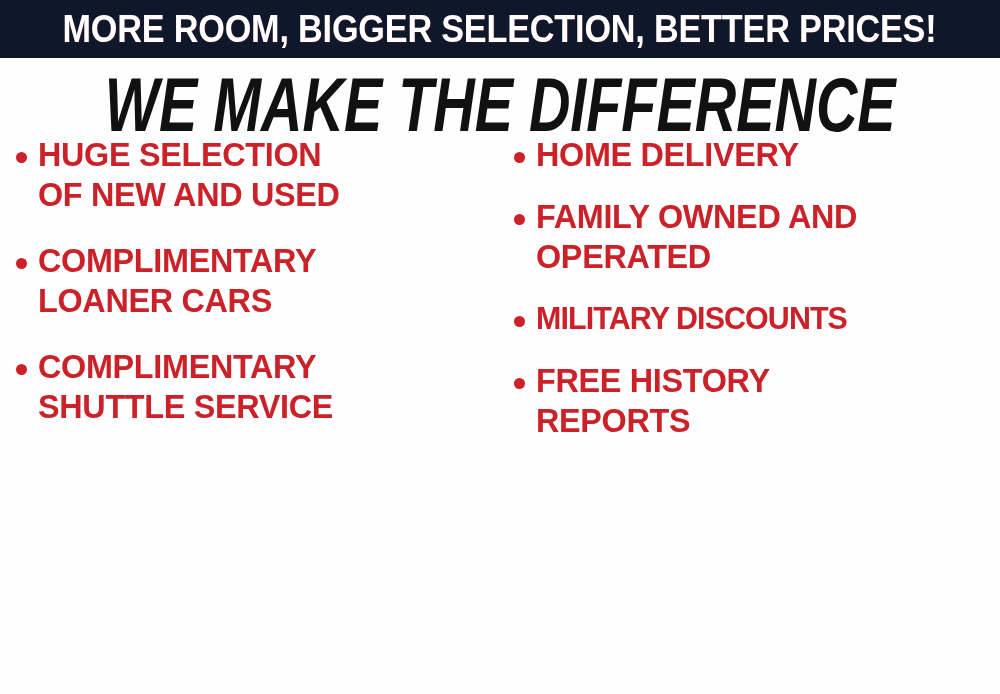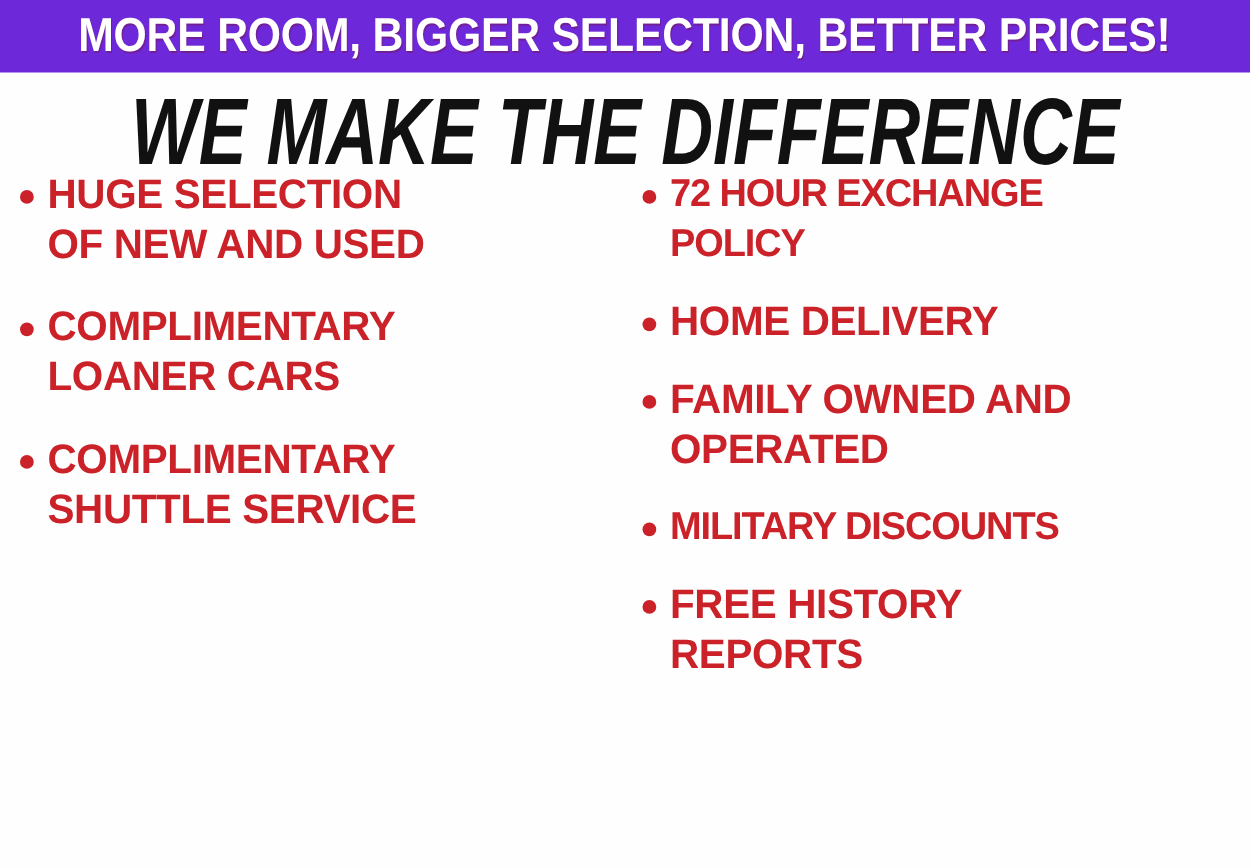--- a/index.html
+++ b/index.html
@@ -21,21 +21,21 @@
     box-sizing: border-box;
   }
 
   
   .banner {
     position: absolute;
     left: 0;
     top: 0;
     width: 1000px;
     height: 58px;
-    background: #6d28d9;
+    background: #0f172a;
     display: flex;
     align-items: center;
     justify-content: center;
     overflow: hidden;
   }
   .banner-text {
     color: #ffffff;
     font-family: "Liberation Sans", sans-serif;
     font-weight: 700;
     font-size: 38px;
@@ -159,25 +159,20 @@
       <div class="bullet">
         <span class="dot"></span>
         <span class="btext">COMPLIMENTARY
 SHUTTLE SERVICE</span>
       </div>
     </div>
 
     <div class="col col-right">
       <div class="bullet">
         <span class="dot"></span>
-        <span class="btext tight">72 HOUR EXCHANGE
-POLICY</span>
-      </div>
-      <div class="bullet">
-        <span class="dot"></span>
         <span class="btext">HOME DELIVERY</span>
       </div>
       <div class="bullet">
         <span class="dot"></span>
         <span class="btext">FAMILY OWNED AND
 OPERATED</span>
       </div>
       <div class="bullet">
         <span class="dot"></span>
         <span class="btext tight">MILITARY DISCOUNTS</span>

